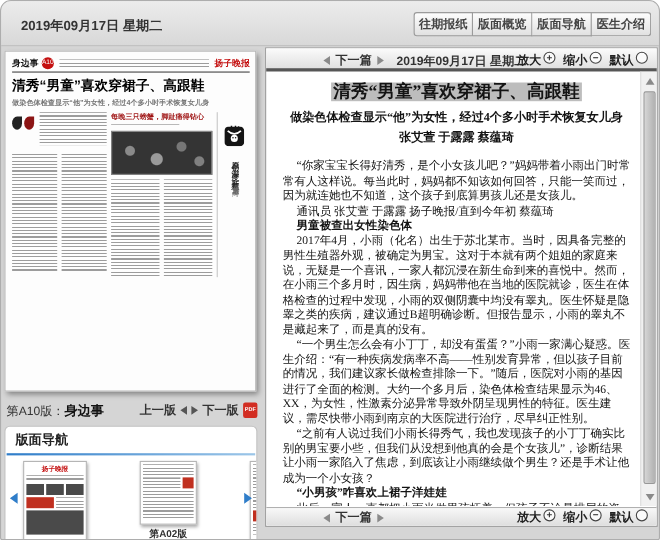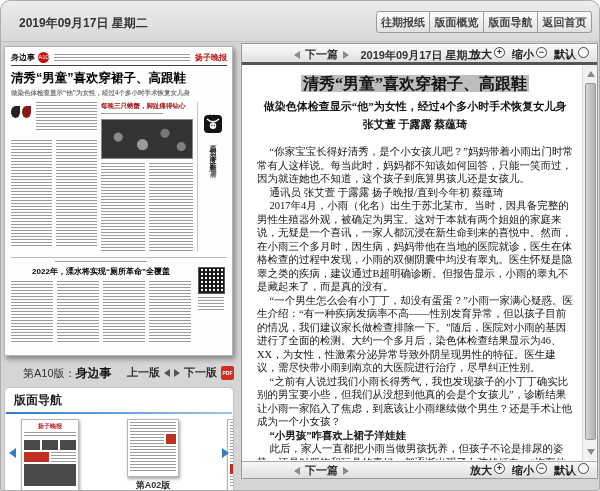--- a/index.html
+++ b/index.html
@@ -55,21 +55,21 @@
   .cols4{display:flex;gap:4px;margin-top:4px;height:62px;}
   .cols4 > div{flex:1;}
   .np-qr-blk{width:36px;padding-left:4px;display:flex;flex-direction:column;align-items:center;}
   .qr{width:27px;height:27px;border:1px solid #555;margin-top:6px;
       background:repeating-linear-gradient(0deg,rgba(20,20,20,.9) 0 2px,transparent 2px 4px),
                  repeating-linear-gradient(90deg,#1a1a1a 0 2px,#f2f2f2 2px 4px);}
   .qr-cap{width:26px;height:14px;margin-top:3px;}
 
   
   .page-bar{position:absolute;left:3px;top:361px;width:230px;height:22px;font-size:11px;color:#333;}
-  .pb-label{position:absolute;left:19px;top:3px;}
+  .pb-label{position:absolute;left:2px;top:3px;}
   .pb-section{font-weight:bold;font-size:12px;color:#111;}
   .pb-nav{position:absolute;right:0;top:3px;display:flex;align-items:center;gap:4px;font-weight:bold;margin-left:18px;}
   .tri{width:0;height:0;display:inline-block;}
   .tri-l{border-top:4px solid transparent;border-bottom:4px solid transparent;border-right:6px solid #555;}
   .tri-r{border-top:4px solid transparent;border-bottom:4px solid transparent;border-left:6px solid #555;}
   .pdf-ic{width:13px;height:14px;background:#d22d22;border-radius:2px;color:#fff;font-size:5px;font-weight:bold;
           line-height:14px;text-align:center;cursor:pointer;}
 
   
   .navigator{position:absolute;left:3px;top:386px;width:230px;height:104px;background:#fff;border:1px solid #c2c2c2;border-radius:5px 5px 0 0;overflow:hidden;}
@@ -126,21 +126,21 @@
 <body>
 
 <div class="screen">
 
   <div class="topbar">
     <div class="tb-date">2019年09月17日 星期二</div>
     <div class="btn-group">
       <div class="tb-btn">往期报纸</div>
       <div class="tb-btn">版面概览</div>
       <div class="tb-btn">版面导航</div>
-      <div class="tb-btn">返回首页</div>
+      <div class="tb-btn">医生介绍</div>
     </div>
   </div>
 
   <div class="newspaper">
     <div class="np-header">
       <span class="np-section">身边事</span>
       <span class="np-badge">A10</span>
       <span class="np-meta ft"></span>
       <span class="np-masthead">扬子晚报</span>
     </div>
@@ -173,36 +173,20 @@
           <svg width="18" height="18" viewBox="0 0 18 18">
               <rect width="18" height="18" rx="4" fill="#141414"></rect>
               <path d="M3 4 Q9 9.5 15 4" stroke="#fff" stroke-width="1.6" fill="none"></path>
               <circle cx="9" cy="10.8" r="3.2" fill="#fff"></circle>
               <circle cx="7.8" cy="10.3" r="0.7" fill="#141414"></circle>
               <circle cx="10.2" cy="10.3" r="0.7" fill="#141414"></circle>
             </svg>
         </div>
         <div class="np-slogan">原创 深度 新意</div>
         <div class="np-tagline">在这里遇见不同</div>
-      </div>
-    </div>
-    <div class="np-bottom">
-      <div class="np-bottomL">
-        <div class="kicker ft"></div>
-        <div class="bottom-hl">2022年，溧水将实现“厕所革命”全覆盖</div>
-        <div class="cols4">
-          <div class="ft"></div>
-          <div class="ft"></div>
-          <div class="ft"></div>
-          <div class="ft"></div>
-        </div>
-      </div>
-      <div class="np-qr-blk">
-        <div class="qr"></div>
-        <div class="qr-cap ft"></div>
       </div>
     </div>
   </div>
 
   <div class="page-bar">
     <span class="pb-label"><span>第A10版：</span><span class="pb-section">身边事</span></span>
     <span class="pb-nav">
       <span style="cursor:pointer;">上一版</span>
       <span class="tri tri-l"></span>
       <span class="tri tri-r"></span>
@@ -287,20 +271,21 @@
     </div>
 
     <div class="reader-body">
       <div class="article">
         <div class="a-title"><span class="hl">清秀“男童”喜欢穿裙子、高跟鞋</span></div>
         <div class="a-sub">做染色体检查显示“他”为女性，经过4个多小时手术恢复女儿身</div>
         <div class="a-authors">张艾萱 于露露 蔡蕴琦</div>
         <div class="a-body">
             <p>“你家宝宝长得好清秀，是个小女孩儿吧？”妈妈带着小雨出门时常常有人这样说。每当此时，妈妈都不知该如何回答，只能一笑而过，因为就连她也不知道，这个孩子到底算男孩儿还是女孩儿。</p>
             <p>通讯员 张艾萱 于露露 扬子晚报/直到今年初 蔡蕴琦</p>
+            <p class="subhead">男童被查出女性染色体</p>
             <p>2017年4月，小雨（化名）出生于苏北某市。当时，因具备完整的男性生殖器外观，被确定为男宝。这对于本就有两个姐姐的家庭来说，无疑是一个喜讯，一家人都沉浸在新生命到来的喜悦中。然而，在小雨三个多月时，因生病，妈妈带他在当地的医院就诊，医生在体格检查的过程中发现，小雨的双侧阴囊中均没有睾丸。医生怀疑是隐睾之类的疾病，建议通过B超明确诊断。但报告显示，小雨的睾丸不是藏起来了，而是真的没有。</p>
             <p>“一个男生怎么会有小丁丁，却没有蛋蛋？”小雨一家满心疑惑。医生介绍：“有一种疾病发病率不高——性别发育异常，但以孩子目前的情况，我们建议家长做检查排除一下。”随后，医院对小雨的基因进行了全面的检测。大约一个多月后，染色体检查结果显示为46、XX，为女性，性激素分泌异常导致外阴呈现男性的特征。医生建议，需尽快带小雨到南京的大医院进行治疗，尽早纠正性别。</p>
             <p>“之前有人说过我们小雨长得秀气，我也发现孩子的小丁丁确实比别的男宝要小些，但我们从没想到他真的会是个女孩儿”，诊断结果让小雨一家陷入了焦虑，到底该让小雨继续做个男生？还是手术让他成为一个小女孩？</p>
             <p class="subhead">“小男孩”咋喜欢上裙子洋娃娃</p>
             <p>此后，家人一直都把小雨当做男孩抚养，但孩子不论是排尿的姿势，还是对服饰和玩具的喜好，都逐渐出现了女孩的倾向。“汽车他喜欢，洋娃娃、小裙子、高跟鞋他也喜欢，在家还经常穿两个姐姐的衣服。”但家人始终没有带小雨到院诊疗，直到今年初，6岁多的小雨小便出现了问题。</p>
           </div>
       </div>
       <div class="scrollbar">
         <span class="sb-up"></span>
         <span class="sb-thumb"></span>

